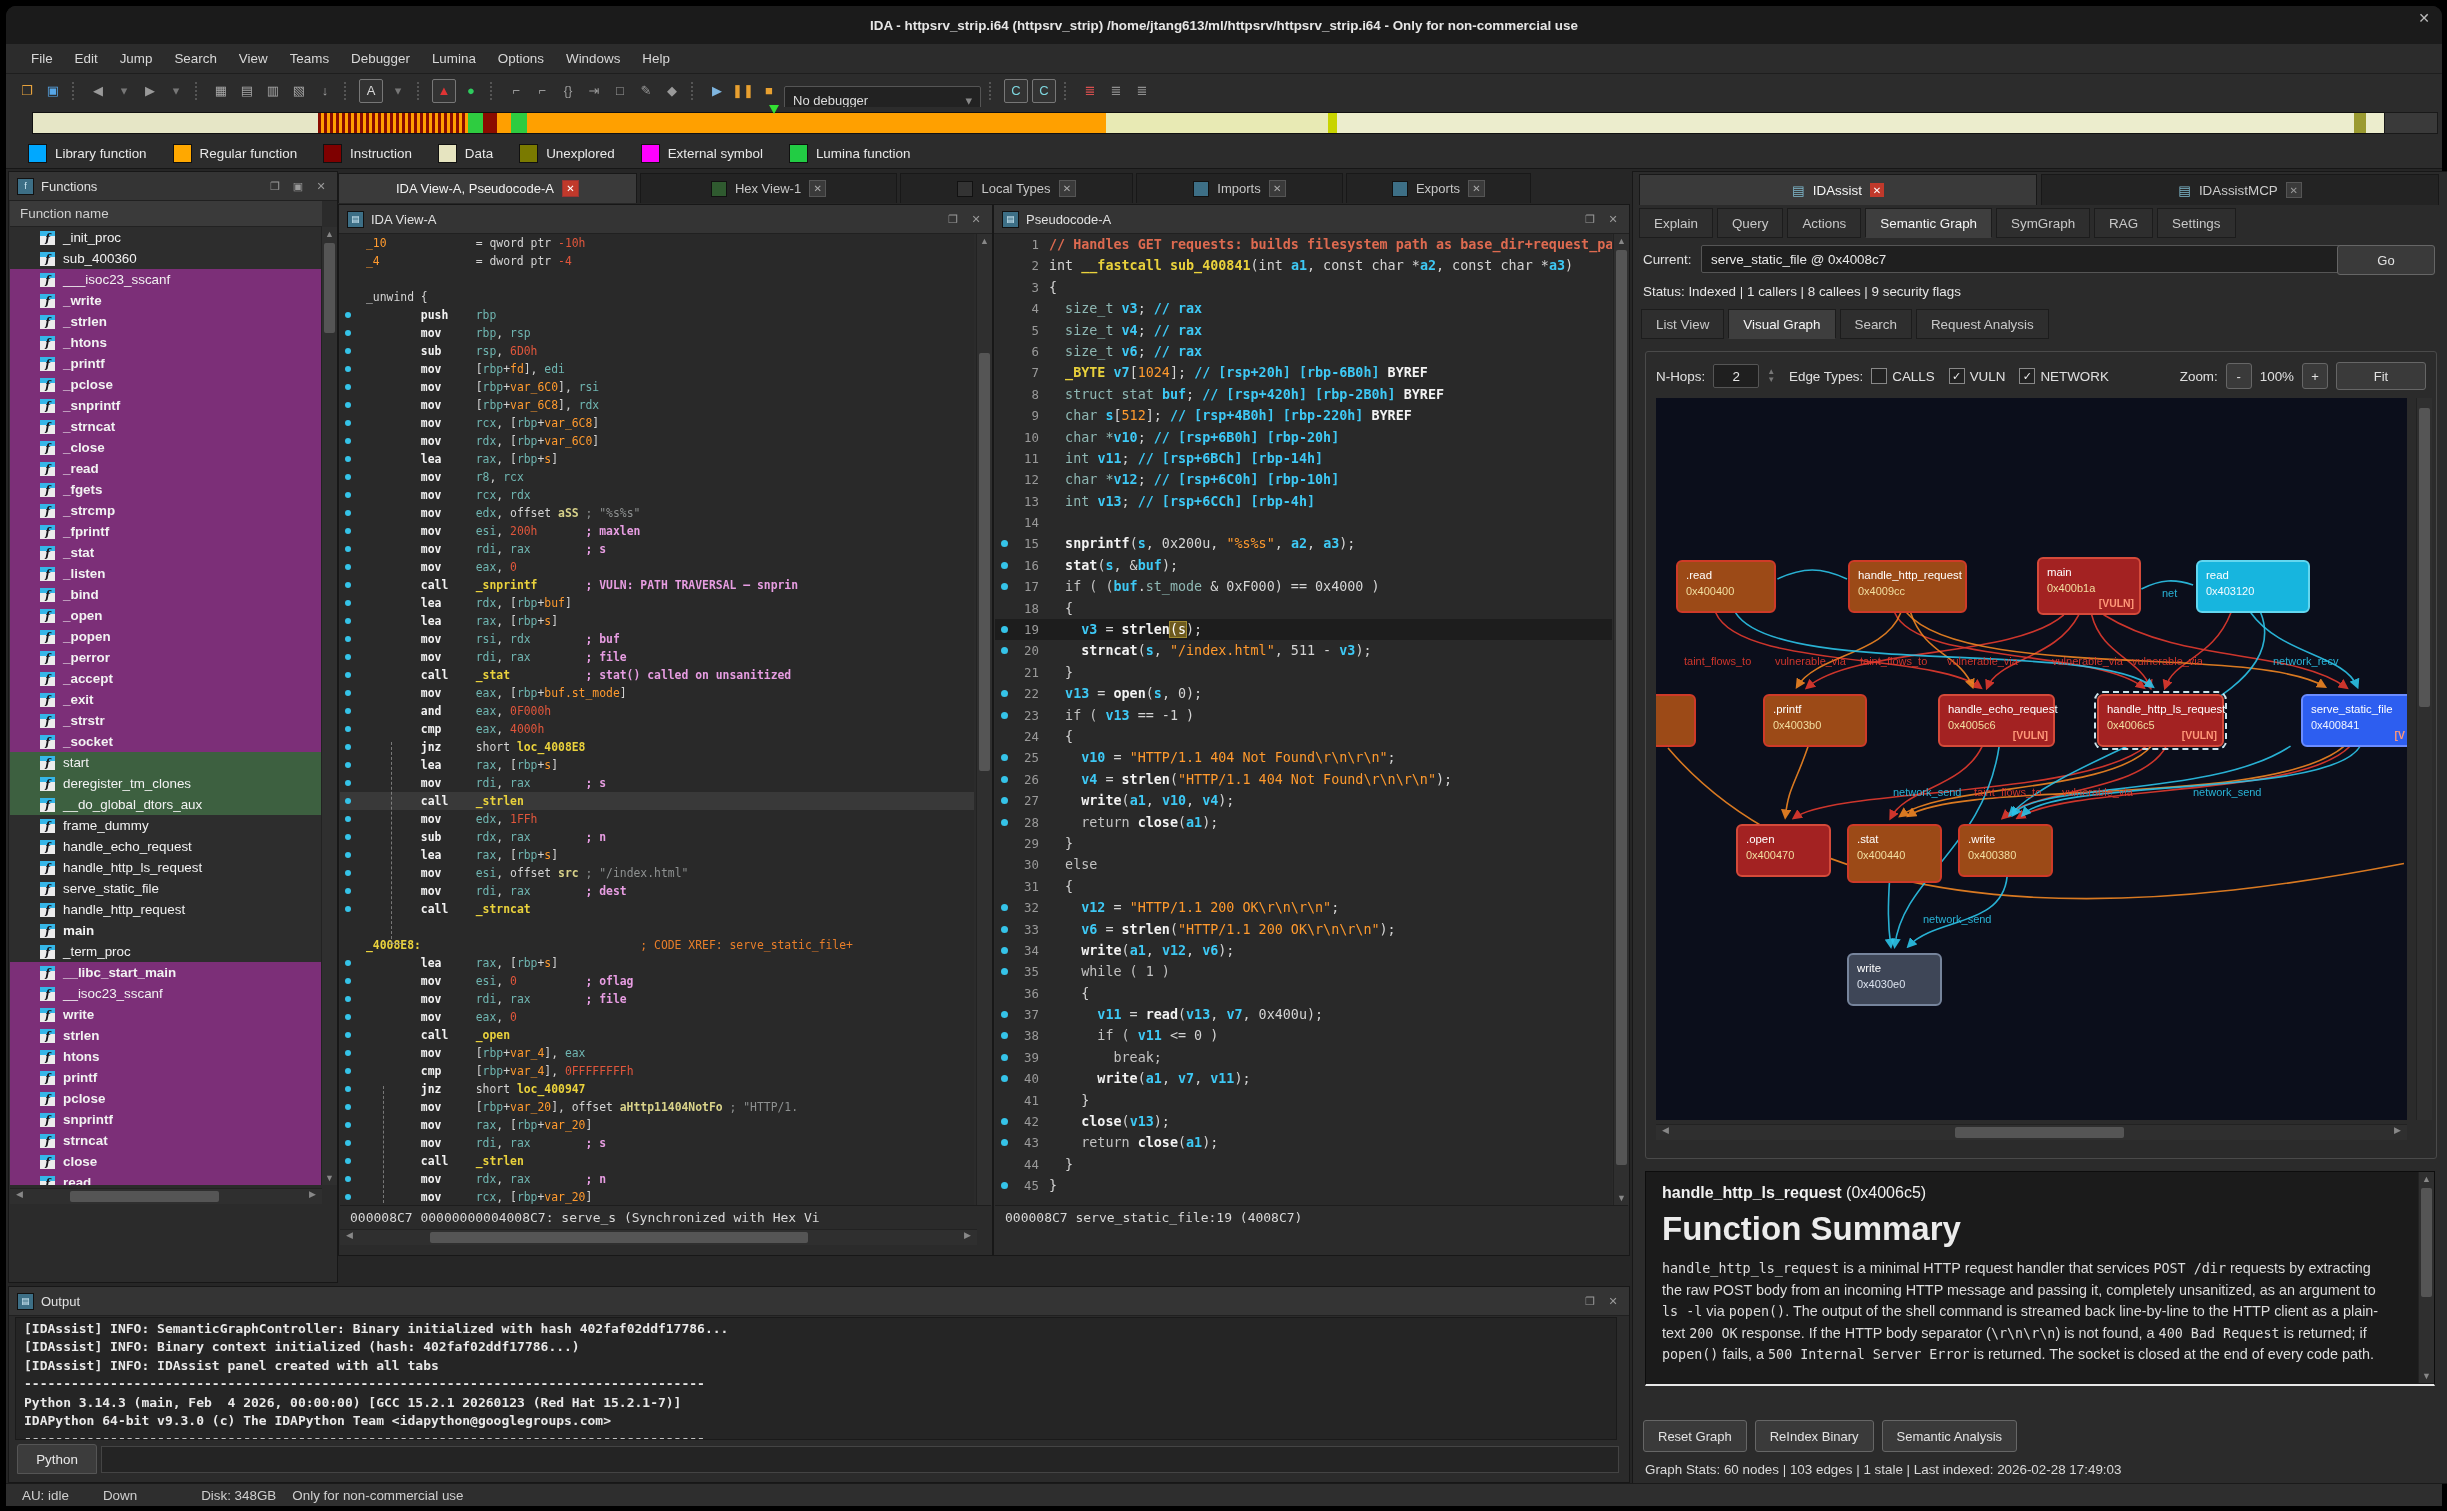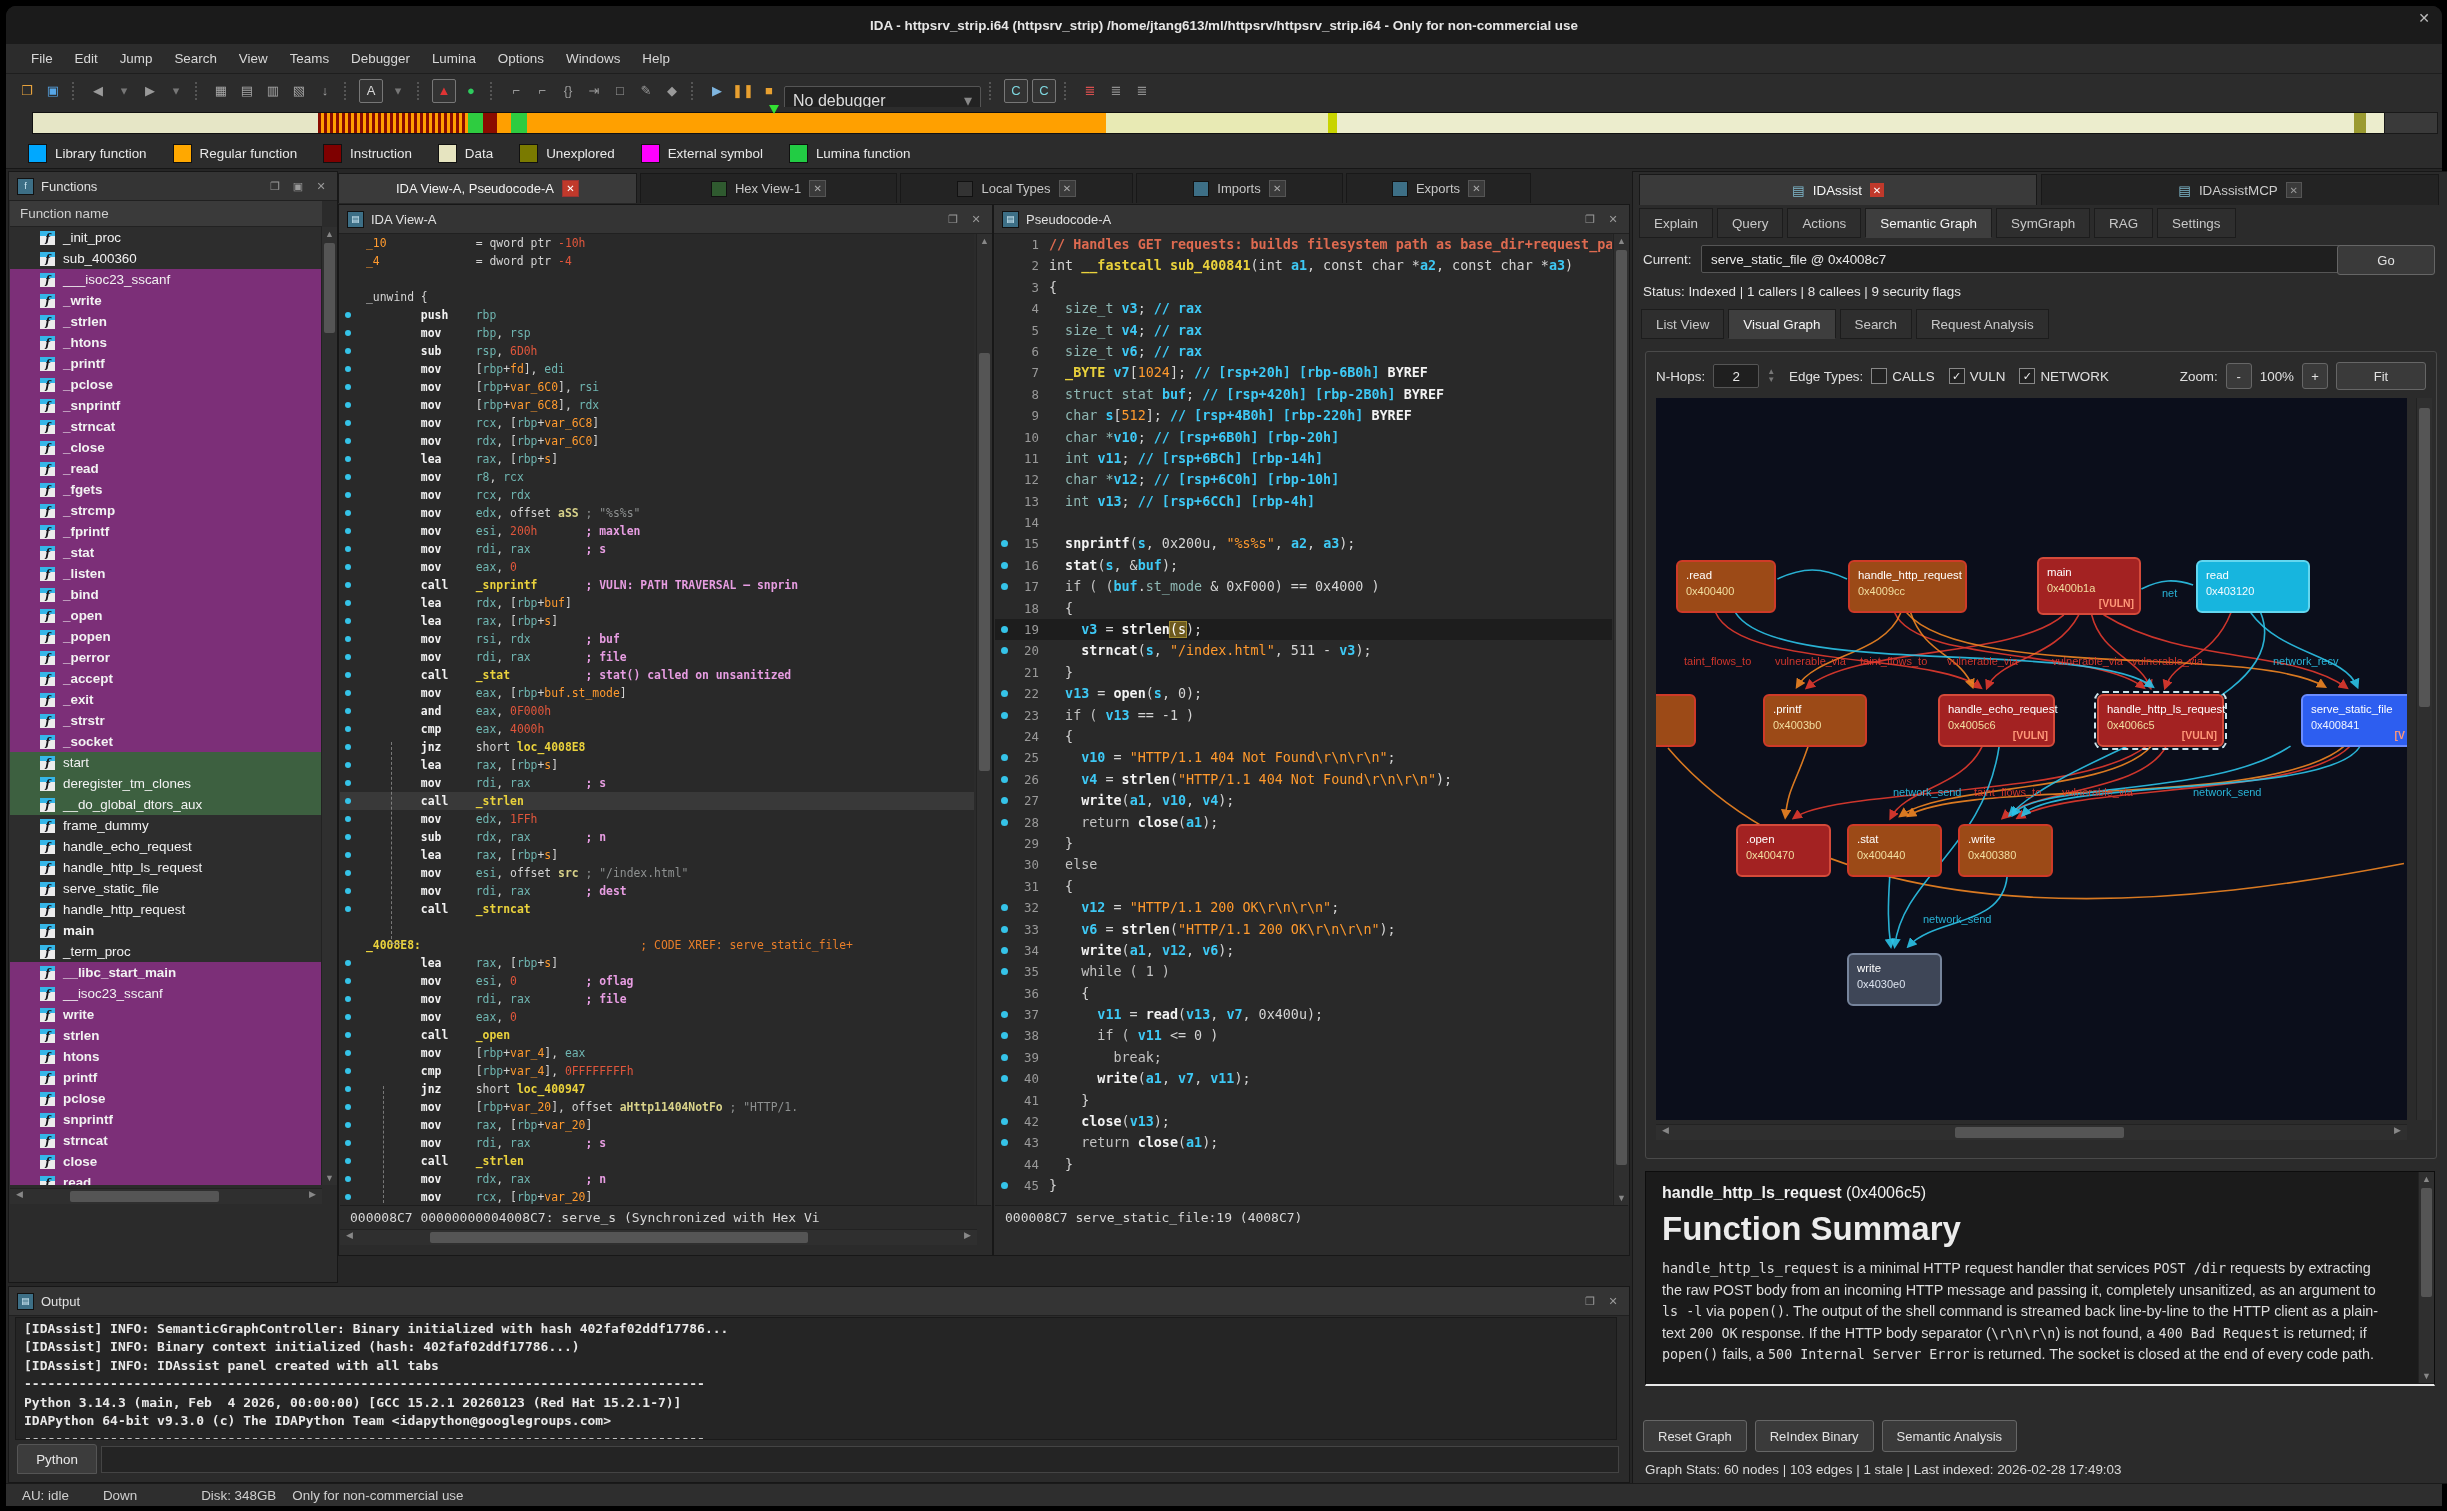--- a/index.html
+++ b/index.html
@@ -10,21 +10,21 @@
   
   #titlebar{left:6px;top:6px;width:2436px;height:38px;background:#1b1b1b;border-radius:10px 10px 0 0;display:flex;align-items:center;justify-content:center;}
   #titlebar .t{color:#e6e6e6;font-weight:bold;font-size:13.4px;}
   #title-close{position:absolute;right:18px;top:10px;color:#bbb;font-size:14px;cursor:default;}
   #menubar{left:6px;top:44px;width:2436px;height:30px;background:#2c2c2c;display:flex;align-items:center;padding-left:14px;box-sizing:border-box;border-bottom:1px solid #1e1e1e;}
   #menubar .mi{color:#d8d8d8;font-size:13.4px;padding:4px 11px;}
   #toolbar{left:6px;top:74px;width:2436px;height:34px;background:#2c2c2c;display:flex;align-items:center;gap:4px;padding-left:10px;box-sizing:border-box;border-bottom:1px solid #1e1e1e;}
   .tbi{display:inline-flex;align-items:center;justify-content:center;width:22px;height:22px;font-size:13px;color:#b8b8b8;border-radius:2px;}
   .tbi.boxed{border:1px solid #777;background:#333;}
   .tbsep{width:5px;height:18px;border-left:2px dotted #555;margin:0 4px;}
-  #debugger-combo{display:flex;align-items:center;justify-content:space-between;width:179px;height:24px;background:#222;border:1px solid #555;border-radius:2px;color:#ddd;font-size:16px;padding:2px 8px;margin-top:20px;}
+  #debugger-combo{display:flex;align-items:center;justify-content:space-between;width:179px;height:24px;background:#222;border:1px solid #555;border-radius:2px;color:#ddd;font-size:13px;padding:2px 8px;margin-top:20px;}
 
   
   #navband-row{left:6px;top:107px;width:2436px;height:32px;background:#2c2c2c;}
   #navband{position:absolute;left:26px;top:5px;width:2354px;height:20px;border:1px solid #111;display:flex;overflow:hidden;}
   .nbseg{height:100%;}
   .nb-stripes{background:repeating-linear-gradient(90deg,#8a0c00 0 3px,#ff9f00 3px 6px);}
   #nb-marker{position:absolute;top:-2px;width:0;height:0;border-left:5px solid transparent;border-right:5px solid transparent;border-top:9px solid #33e033;}
   #nb-right{position:absolute;right:4px;top:5px;width:52px;height:20px;background:#3a3a3a;border:1px solid #191919;}
 
   
@@ -768,21 +768,21 @@
         </div>
         <div class="gn k-blue" style="left: 645px; top: 296px; width: 111px; height: 53px;">
           <div>serve_static_file</div>
           <div class="a">0x400841</div>
           <span class="tag">[V</span>
         </div>
         <div class="gn k-red" style="left: 80px; top: 426px; width: 95px; height: 53px;">
           <div>.open</div>
           <div class="a">0x400470</div>
         </div>
-        <div class="gn k-brown" style="left: 191px; top: 426px; width: 95px; height: 53px;">
+        <div class="gn k-brown" style="left: 191px; top: 426px; width: 95px; height: 59px;">
           <div>.stat</div>
           <div class="a">0x400440</div>
         </div>
         <div class="gn k-brown" style="left: 302px; top: 426px; width: 95px; height: 53px;">
           <div>.write</div>
           <div class="a">0x400380</div>
         </div>
         <div class="gn k-slate" style="left: 191px; top: 555px; width: 95px; height: 53px;">
           <div>write</div>
           <div class="a">0x4030e0</div>

